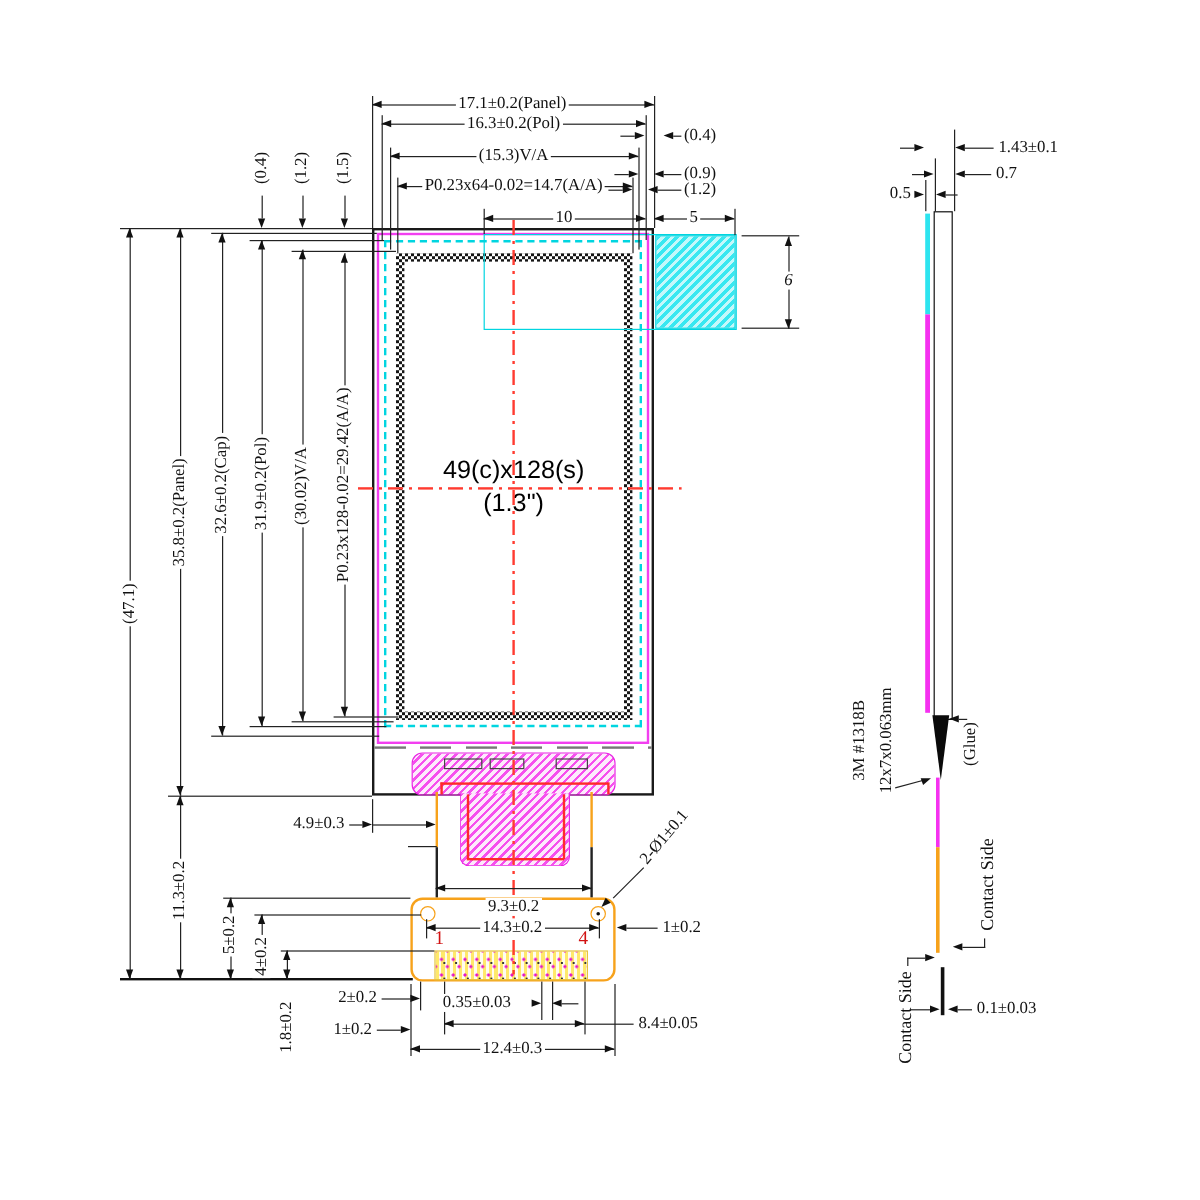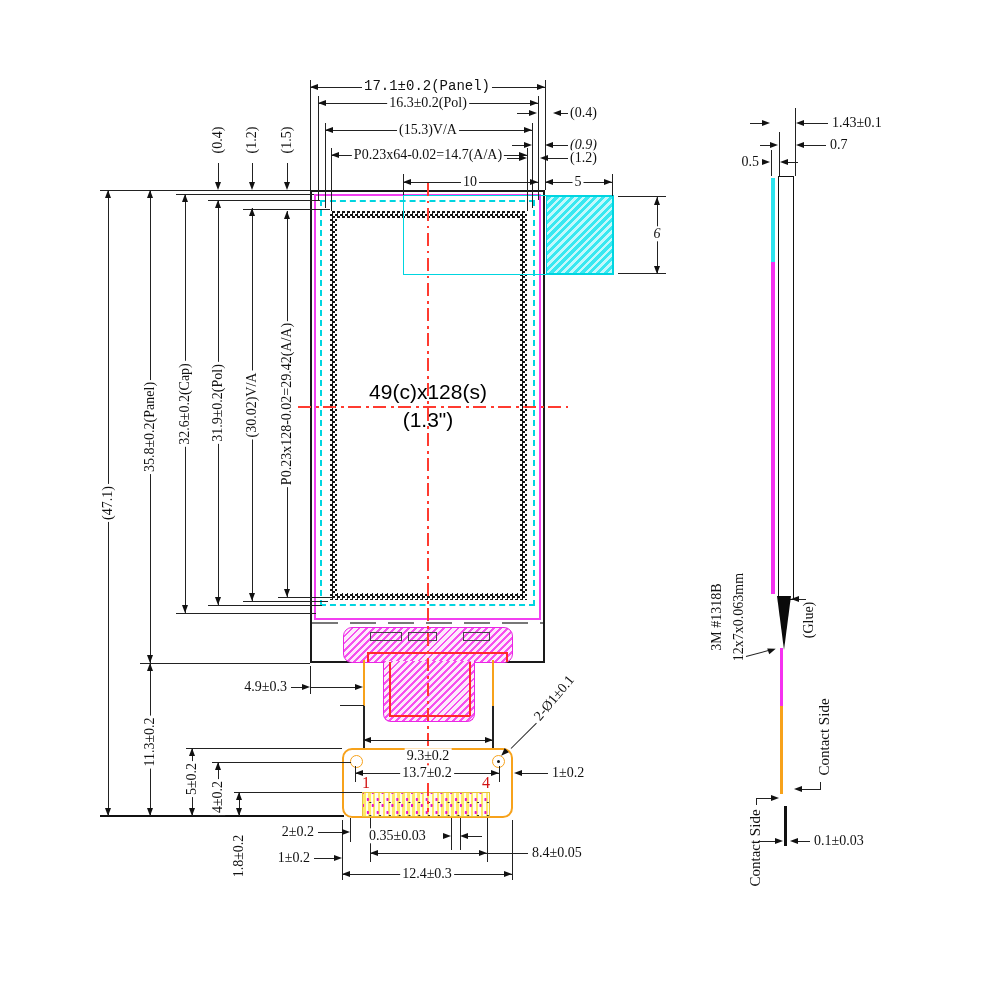--- a/index.html
+++ b/index.html
@@ -123,21 +123,21 @@
 <div class="vl" style="left:370px;top:818px;height:44px;"></div>
 <div class="vl" style="left:451px;top:818px;height:32px;"></div>
 <div class="vl" style="left:460px;top:818px;height:32px;"></div>
 <div class="vl" style="left:487px;top:818px;height:44px;"></div>
 <div class="hl" style="left:618px;top:196px;width:48px;"></div>
 <div class="hl" style="left:618px;top:273px;width:48px;"></div>
 
 <div class="hl" style="left:310px;top:87px;width:235px;"></div>
 <div class="ar l" style="left:310px;top:84px;"></div>
 <div class="ar r" style="left:537px;top:84px;"></div>
-<div class="dt ctr" style="left:427px;top:87px;font-family:Liberation Mono, monospace;">17.1±0.2(Panel)</div>
+<div class="dt ctr" style="left:427px;top:87px;">17.1±0.2(Panel)</div>
 
 <div class="hl" style="left:318px;top:103px;width:220px;"></div>
 <div class="ar l" style="left:318px;top:100px;"></div>
 <div class="ar r" style="left:530px;top:100px;"></div>
 <div class="dt ctr" style="left:428px;top:103px;">16.3±0.2(Pol)</div>
 
 <div class="hl" style="left:325px;top:130px;width:207px;"></div>
 <div class="ar l" style="left:325px;top:127px;"></div>
 <div class="ar r" style="left:524px;top:127px;"></div>
 <div class="dt ctr" style="left:428px;top:130px;text-align:center;">(15.3)V/A</div>
@@ -160,21 +160,21 @@
 <div class="hl" style="left:517px;top:113px;width:12px;"></div>
 <div class="ar r" style="left:529px;top:110px;"></div>
 <div class="ar l" style="left:553px;top:110px;"></div>
 <div class="hl" style="left:561px;top:113px;width:7px;"></div>
 <div class="dt lt" style="left:568px;top:113px;">(0.4)</div>
 
 <div class="hl" style="left:512px;top:145px;width:12px;"></div>
 <div class="ar r" style="left:524px;top:142px;"></div>
 <div class="ar l" style="left:545px;top:142px;"></div>
 <div class="hl" style="left:553px;top:145px;width:15px;"></div>
-<div class="dt lt" style="left:568px;top:145px;font-style:italic;">(0.9)</div>
+<div class="dt lt" style="left:568px;top:145px;">(0.9)</div>
 
 <div class="hl" style="left:507px;top:158px;width:12px;"></div>
 <div class="ar r" style="left:519px;top:155px;"></div>
 <div class="ar l" style="left:540px;top:155px;"></div>
 <div class="hl" style="left:548px;top:158px;width:20px;"></div>
 <div class="dt lt" style="left:568px;top:158px;">(1.2)</div>
 
 <div class="dt vt" style="left:218px;top:140px;">(0.4)</div>
 <div class="vl" style="left:218px;top:163px;height:19px;"></div>
 <div class="ar d" style="left:215px;top:182px;"></div>
@@ -247,21 +247,21 @@
 <div class="ar r" style="left:355px;top:684px;"></div>
 
 <div class="hl" style="left:363px;top:740px;width:130px;"></div>
 <div class="ar l" style="left:363px;top:737px;"></div>
 <div class="ar r" style="left:485px;top:737px;"></div>
 <div class="dt ctr" style="left:428px;top:756px;">9.3±0.2</div>
 
 <div class="hl" style="left:355px;top:773px;width:144px;"></div>
 <div class="ar l" style="left:355px;top:770px;"></div>
 <div class="ar r" style="left:491px;top:770px;"></div>
-<div class="dt ctr" style="left:427px;top:773px;">13.7±0.2</div>
+<div class="dt ctr" style="left:427px;top:773px;">14.3±0.2</div>
 
 <div class="ar l" style="left:514px;top:770px;"></div>
 <div class="hl" style="left:522px;top:773px;width:26px;"></div>
 <div class="dt lt" style="left:550px;top:773px;">1±0.2</div>
 
 <div class="dt rt" style="left:316px;top:832px;">2±0.2</div>
 <div class="hl" style="left:318px;top:832px;width:24px;"></div>
 <div class="ar r" style="left:342px;top:829px;"></div>
 
 <div class="dt lt" style="left:367px;top:836px;">0.35±0.03</div>

